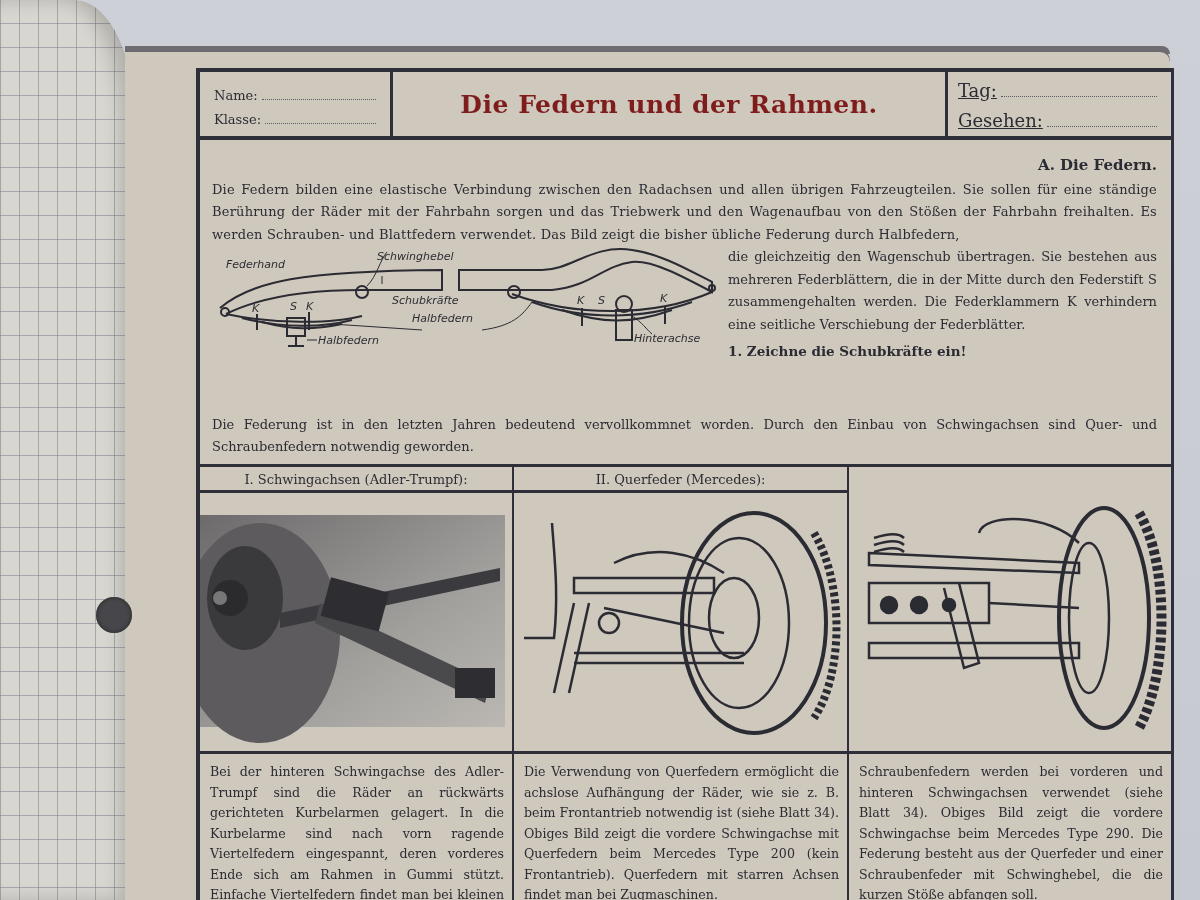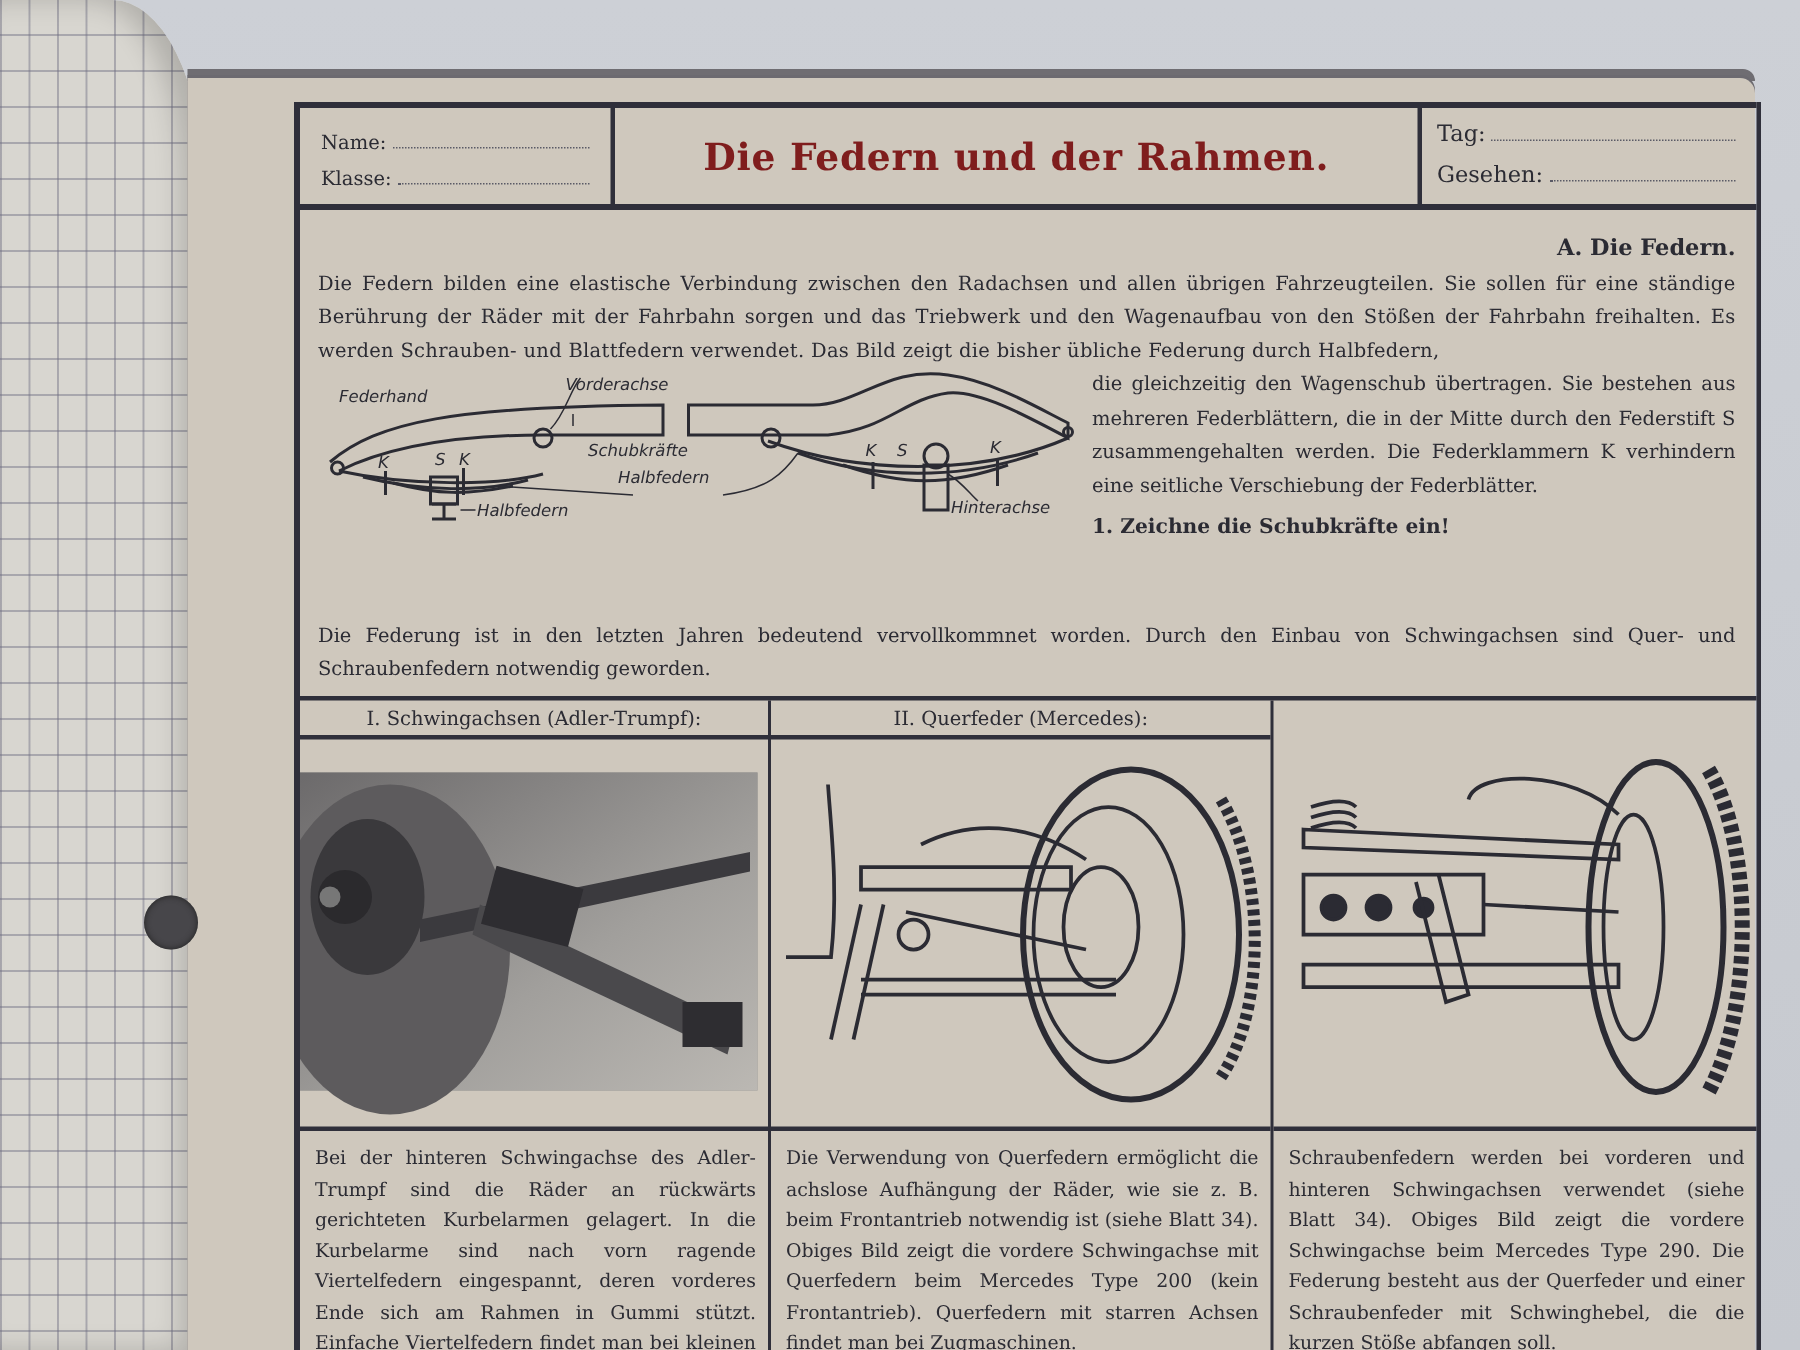--- a/index.html
+++ b/index.html
@@ -48,31 +48,32 @@
     border-left: 4px solid #2f2f3a;
     border-right: 3px solid #2f2f3a;
   }
   .header {
     position: absolute; left: 0; top: 0; width: 100%; height: 72px;
     border-top: 4px solid #2f2f3a;
     border-bottom: 4px solid #2f2f3a;
     display: flex;
   }
   .hdr-left {
-    width: 210px; border-right: 3px solid #2f2f3a; padding: 16px 0 0 14px;
+    width: 193px; border-right: 3px solid #2f2f3a; padding: 16px 0 0 14px;
     font-size: 13px;
   }
   .hdr-mid {
     flex: 1; display: flex; align-items: center; justify-content: center;
     font-family: "DejaVu Serif", serif; font-weight: bold; font-size: 25px;
     letter-spacing: 0.5px; color: #7f1d1d;
   }
   .hdr-right {
     width: 226px; border-left: 3px solid #2f2f3a; padding: 8px 0 0 10px;
-    font-size: 15px;
+    font-size: 18px;
+    text-decoration: underline;
   }
   .field-row { display: flex; align-items: baseline; margin-bottom: 9px; }
   .field-row .lbl { margin-right: 4px; }
   .dots { flex: 1; border-bottom: 1px dotted #5a5a66; margin-right: 14px; height: 10px; }
 
   .section-a {
     position: absolute; left: 0; top: 72px; width: 100%; height: 322px;
     padding: 14px 14px 0 12px;
     font-size: 13px; line-height: 22.5px;
   }
@@ -192,21 +193,21 @@
 
             <path d="M170 38 L 170 30" stroke-width="1"></path>
             <path d="M155 40 C 165 30, 168 14, 175 6" stroke-width="1"></path>
             <path d="M120 78 L 210 84" stroke-width="1"></path>
             <path d="M270 84 C 300 80, 310 70, 320 56" stroke-width="1"></path>
             <path d="M95 94 L 105 94" stroke-width="1"></path>
             <path d="M420 70 C 430 76, 435 84, 440 88" stroke-width="1"></path>
           </g>
         </svg>
         <span class="diag-label" style="left:14px; top:8px">Federhand</span>
-        <span class="diag-label" style="left:165px; top:0px">Vorderachse</span>
+        <span class="diag-label" style="left:165px; top:0px">Schwinghebel</span>
         <span class="diag-label" style="left:180px; top:44px">Schubkräfte</span>
         <span class="diag-label" style="left:200px; top:62px">Halbfedern</span>
         <span class="diag-label" style="left:106px; top:84px">Halbfedern</span>
         <span class="diag-label" style="left:422px; top:82px">Hinterachse</span>
         <span class="diag-label" style="left:40px; top:52px">K</span>
         <span class="diag-label" style="left:78px; top:50px">S</span>
         <span class="diag-label" style="left:94px; top:50px">K</span>
         <span class="diag-label" style="left:365px; top:44px">K</span>
         <span class="diag-label" style="left:386px; top:44px">S</span>
         <span class="diag-label" style="left:448px; top:42px">K</span>

